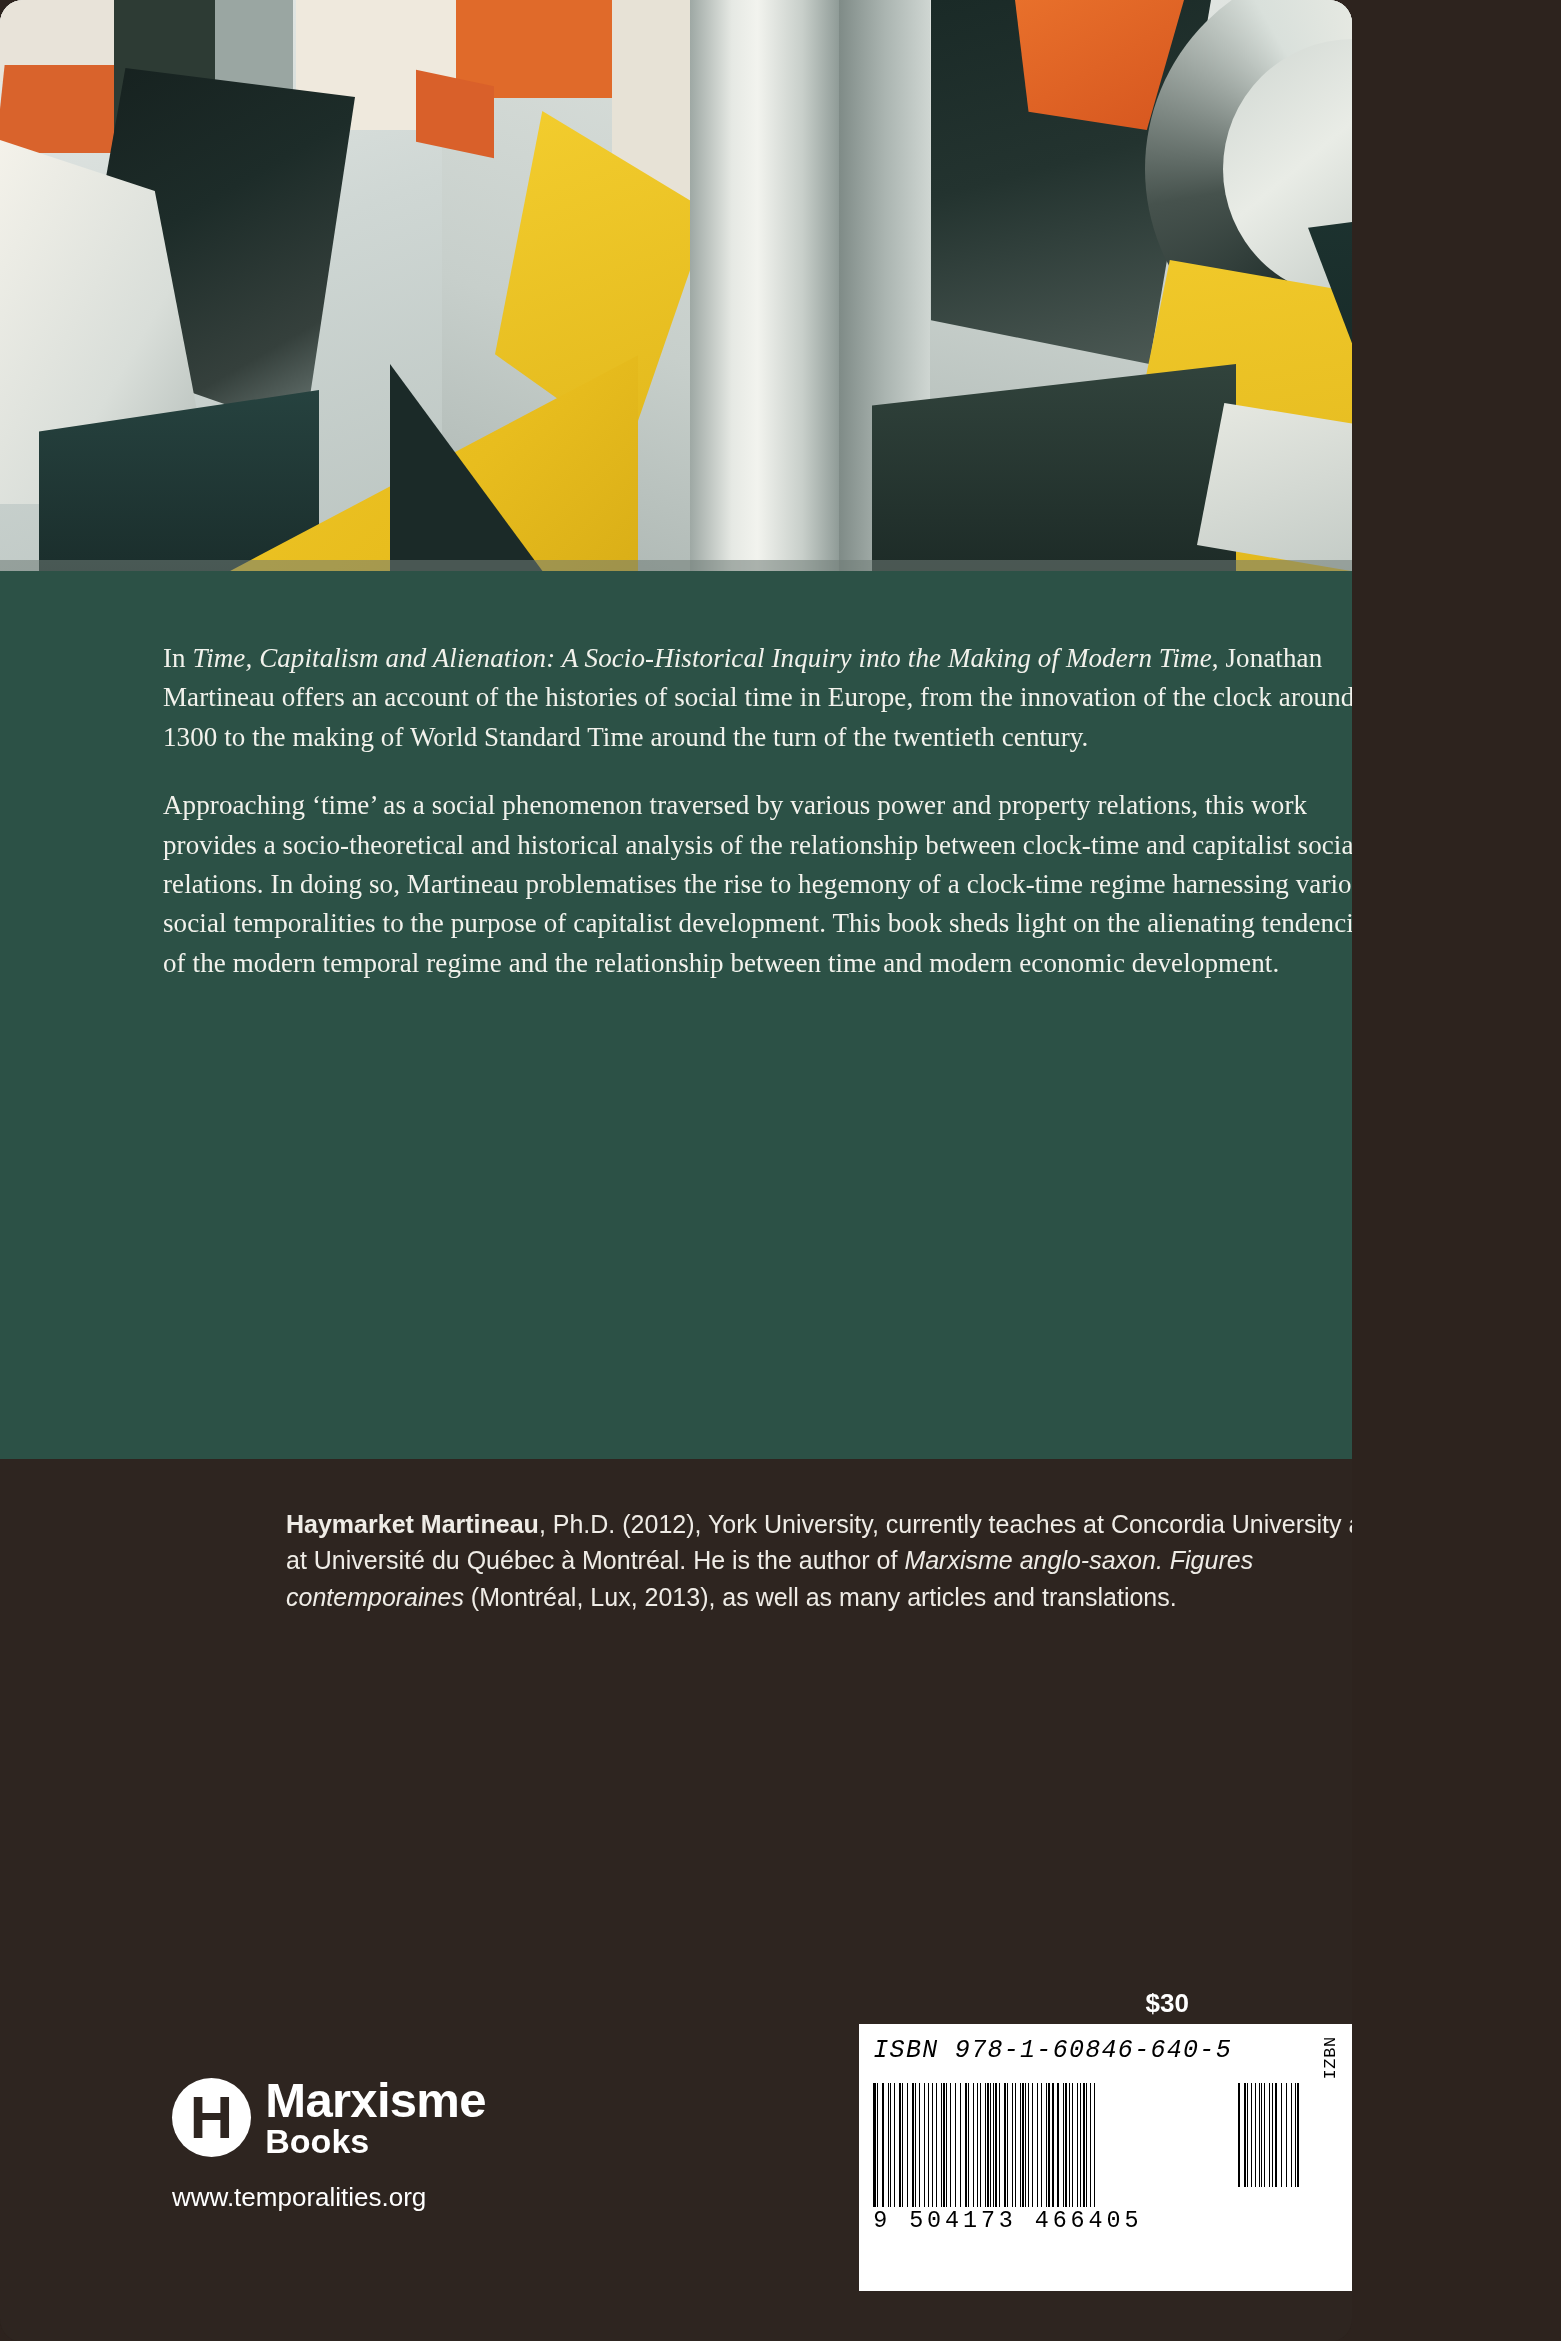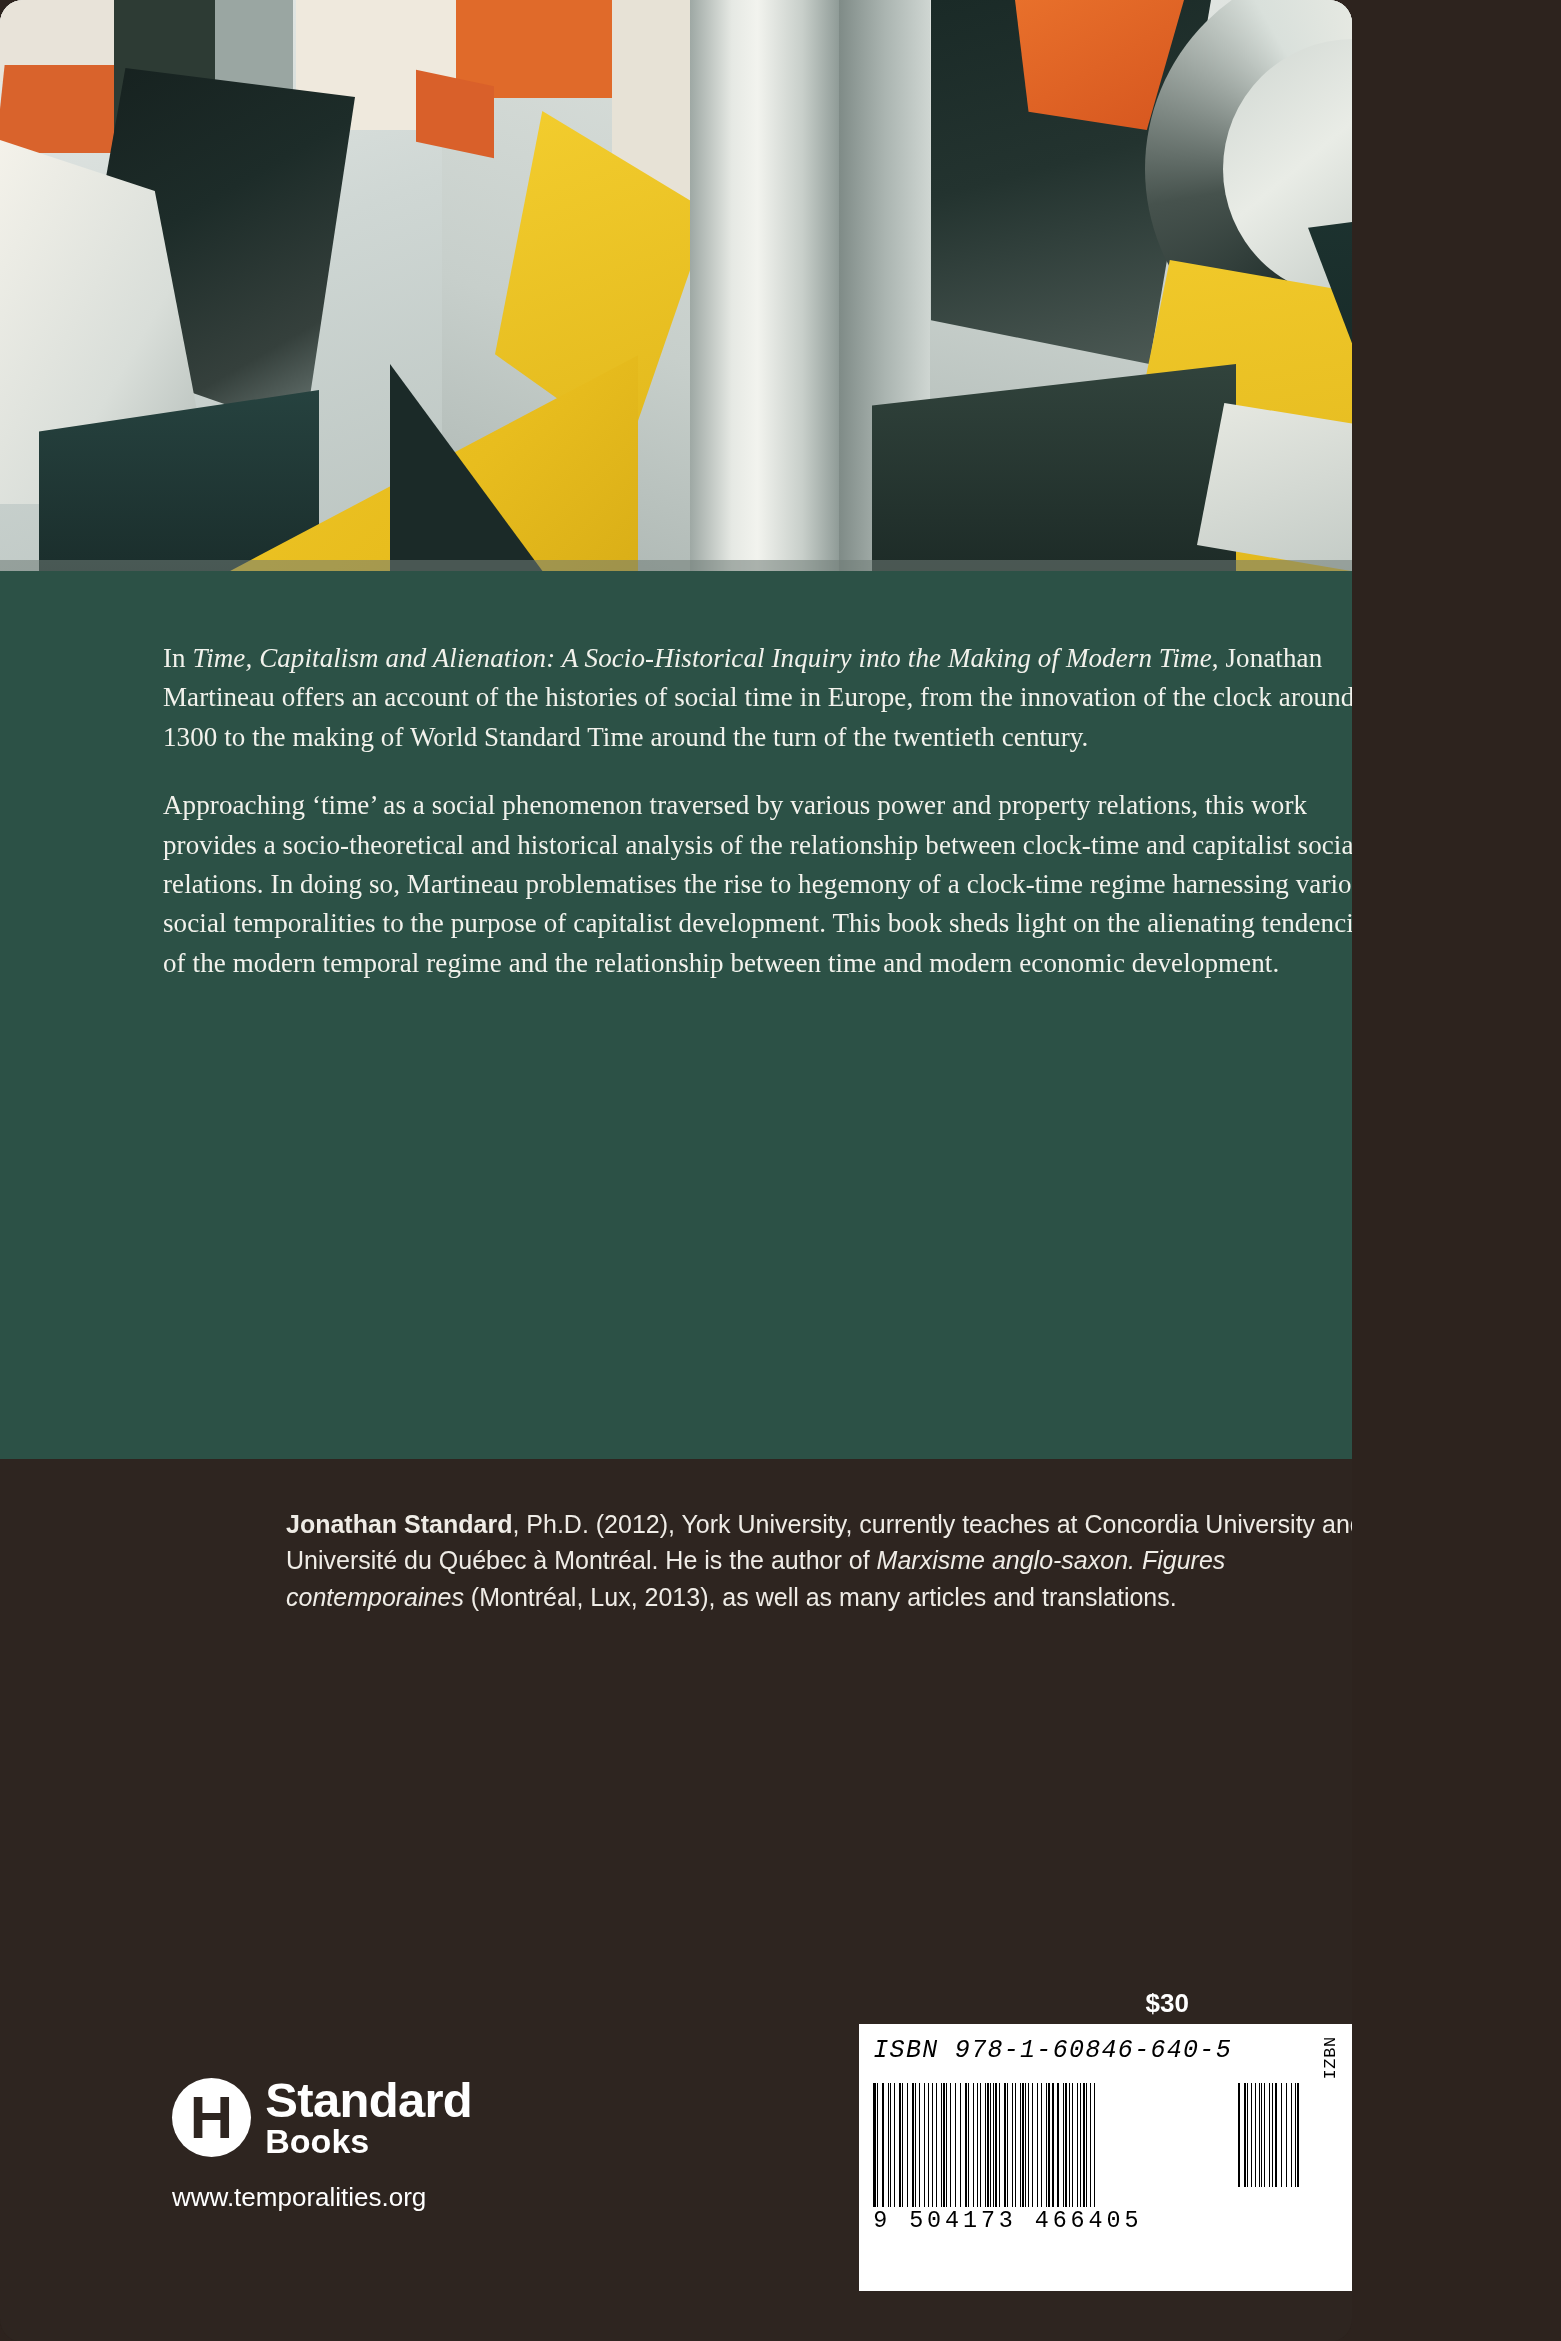--- a/index.html
+++ b/index.html
@@ -300,21 +300,21 @@
 
     <div class="art-shape a-baseline"></div>
   </div>
 
   <div class="blurb">
     <p><span>In </span><em>Time, Capitalism and Alienation: A Socio-Historical Inquiry into the Making of Modern Time</em><span>, Jonathan Martineau offers an account of the histories of social time in Europe, from the innovation of the clock around 1300 to the making of World Standard Time around the turn of the twentieth century.</span></p>
     <p>Approaching ‘time’ as a social phenomenon traversed by various power and property relations, this work provides a socio-theoretical and historical analysis of the relationship between clock-time and capitalist social relations. In doing so, Martineau problematises the rise to hegemony of a clock-time regime harnessing various social temporalities to the purpose of capitalist development. This book sheds light on the alienating tendencies of the modern temporal regime and the relationship between time and modern economic development.</p>
   </div>
 
   <div class="author-panel">
-    <p><span class="name">Jonathan Standard</span><span>, Ph.D. (2012), York University, currently teaches at Concordia University and at Université du Québec à Montréal. He is the author of </span><em>Marxisme anglo-saxon. Figures contemporaines</em><span> (Montréal, Lux, 2013), as well as many articles and translations.</span></p>
+    <p><span class="name">Haymarket Martineau</span><span>, Ph.D. (2012), York University, currently teaches at Concordia University and at Université du Québec à Montréal. He is the author of </span><em>Marxisme anglo-saxon. Figures contemporaines</em><span> (Montréal, Lux, 2013), as well as many articles and translations.</span></p>
   </div>
 
   <div class="price">$30</div>
 
   <div class="barcode-box">
     <div class="bc-top">
       <div class="bc-isbn">
         <span>ISBN</span>
         <span>978-1-60846-640-5</span>
       </div>
@@ -474,21 +474,21 @@
           <div style="width:2.6px"></div>
         </div>
     </div>
     <div class="bc-digits">9 504173 466405</div>
   </div>
 
   <div class="logo-wrap">
     <div class="logo-row">
       <div class="logo-h">H</div>
       <div class="logo-text">
-        <div class="logo-main">Standard</div>
+        <div class="logo-main">Marxisme</div>
         <div class="logo-sub">Books</div>
       </div>
     </div>
     <div class="logo-url">www.temporalities.org</div>
   </div>
 
 </div>
 
 
 </body></html>

